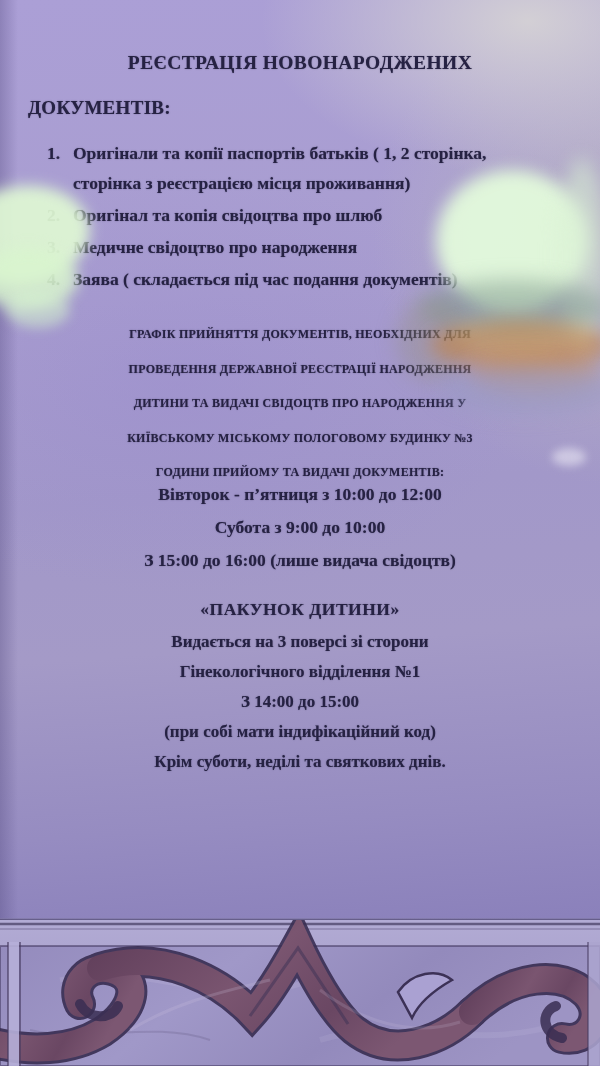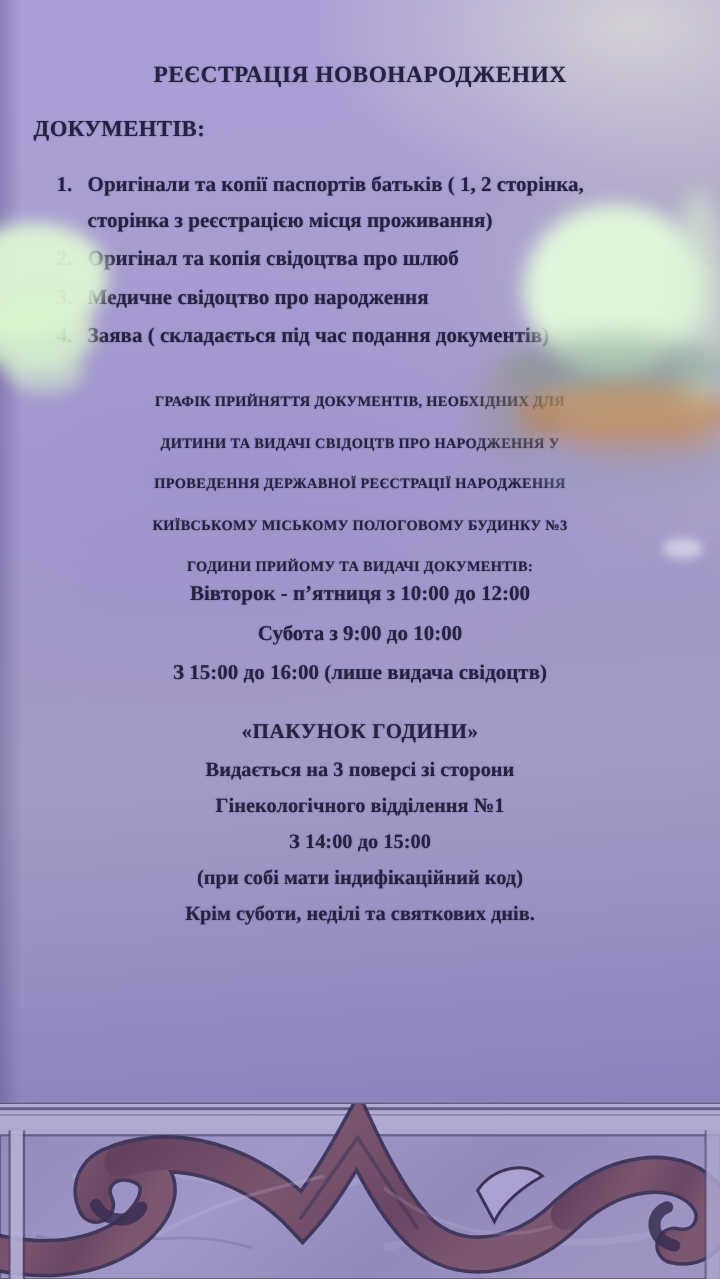--- a/index.html
+++ b/index.html
@@ -58,34 +58,34 @@
       <span class="txt">Медичне свідоцтво про народження</span>
     </li>
     <li class="doc-item ink">
       <span class="num">4.</span>
       <span class="txt">Заява ( складається під час подання документів)</span>
     </li>
   </ol>
 
   <div class="abs center ink sched">
     <div>ГРАФІК ПРИЙНЯТТЯ ДОКУМЕНТІВ, НЕОБХІДНИХ ДЛЯ</div>
+    <div>ПРОВЕДЕННЯ ДЕРЖАВНОЇ РЕЄСТРАЦІЇ НАРОДЖЕННЯ</div>
     <div>ДИТИНИ ТА ВИДАЧІ СВІДОЦТВ ПРО НАРОДЖЕННЯ У</div>
-    <div>ПРОВЕДЕННЯ ДЕРЖАВНОЇ РЕЄСТРАЦІЇ НАРОДЖЕННЯ</div>
     <div>КИЇВСЬКОМУ МІСЬКОМУ ПОЛОГОВОМУ БУДИНКУ №3</div>
     <div>ГОДИНИ ПРИЙОМУ ТА ВИДАЧІ ДОКУМЕНТІВ:</div>
   </div>
 
   <div class="abs center ink hours">
     <div>Вівторок -  п’ятниця  з 10:00 до 12:00</div>
     <div>Субота з 9:00 до 10:00</div>
     <div>З 15:00 до 16:00 (лише видача свідоцтв)</div>
   </div>
 
   <div class="abs center ink package">
-    <div class="pkg-title">«ПАКУНОК ГОДИНИ»</div>
+    <div class="pkg-title">«ПАКУНОК ДИТИНИ»</div>
     <div>Видається на 3 поверсі зі сторони</div>
     <div>Гінекологічного відділення №1</div>
     <div>З 14:00 до 15:00</div>
     <div>(при собі мати індифікаційний код)</div>
     <div>Крім суботи, неділі та святкових днів.</div>
   </div>
 
 
   <div class="glare" style="left:-45px;top:186px;width:135px;height:98px;background:rgba(223,248,212,0.92);filter:blur(7px);transform:rotate(-8deg);"></div>
   <div class="glare" style="left:-22px;top:248px;width:100px;height:62px;background:rgba(216,244,206,0.85);filter:blur(7px);"></div>

